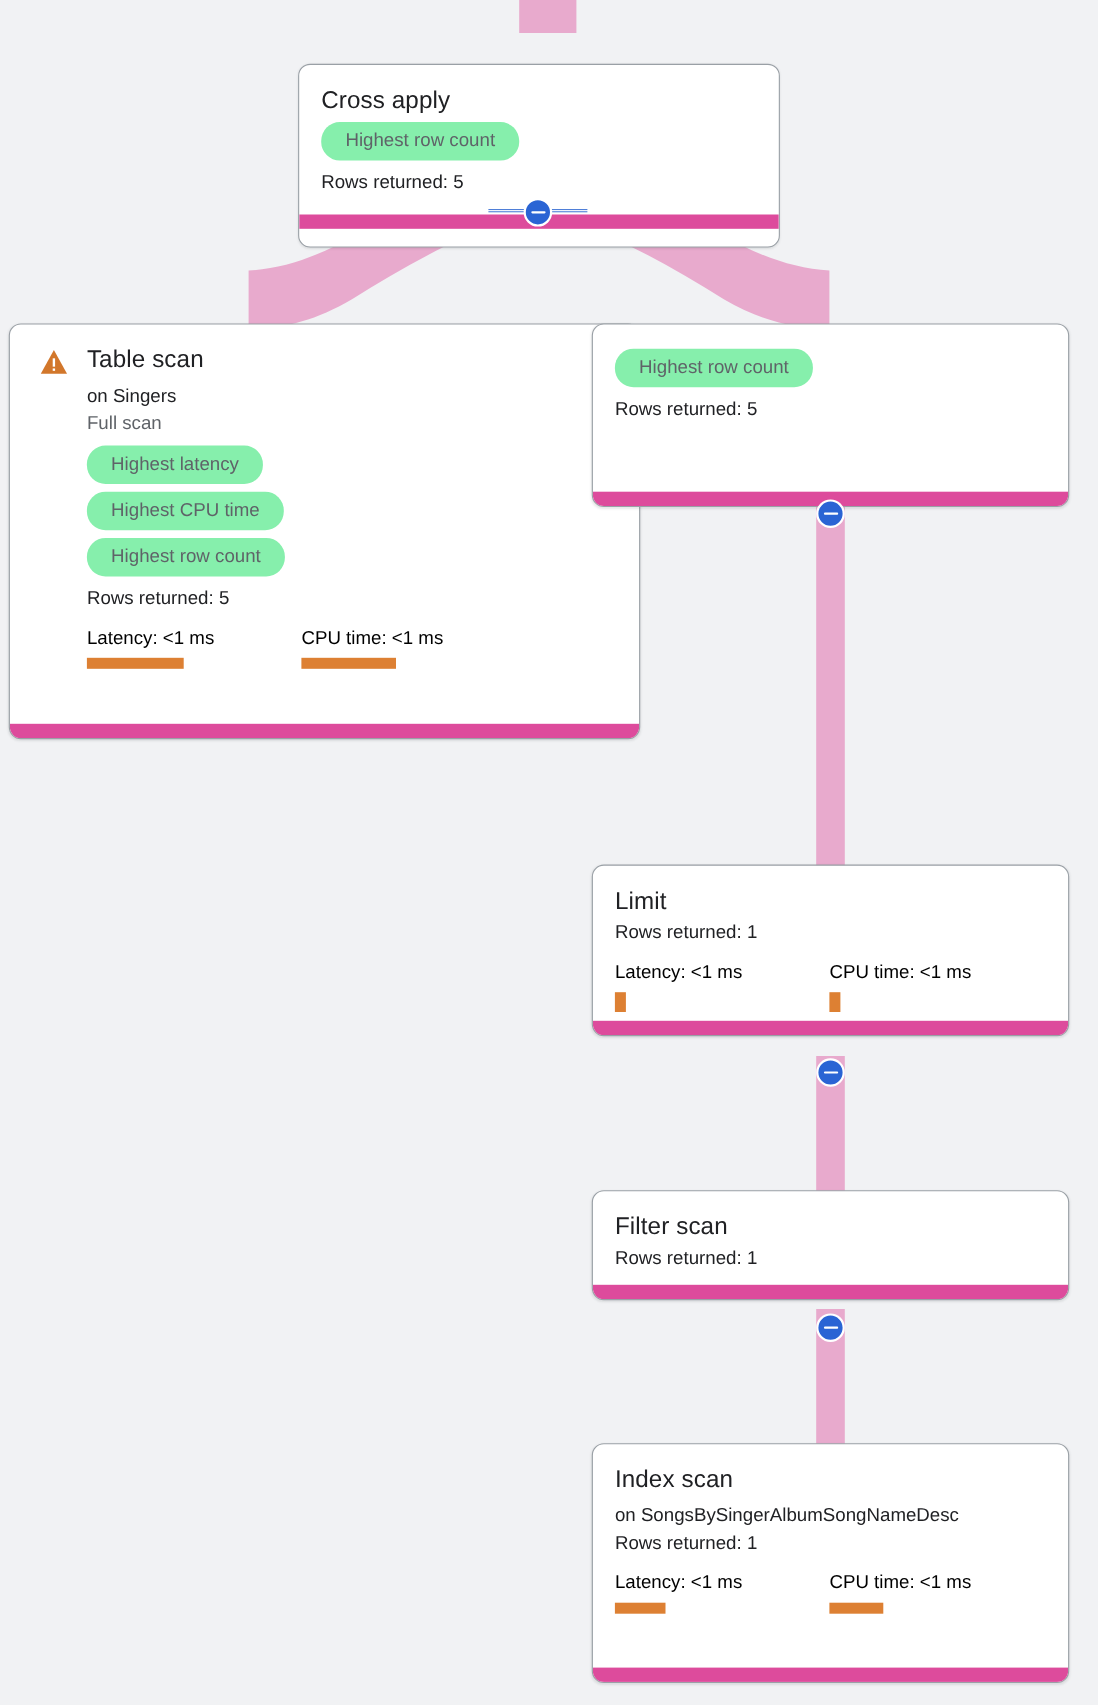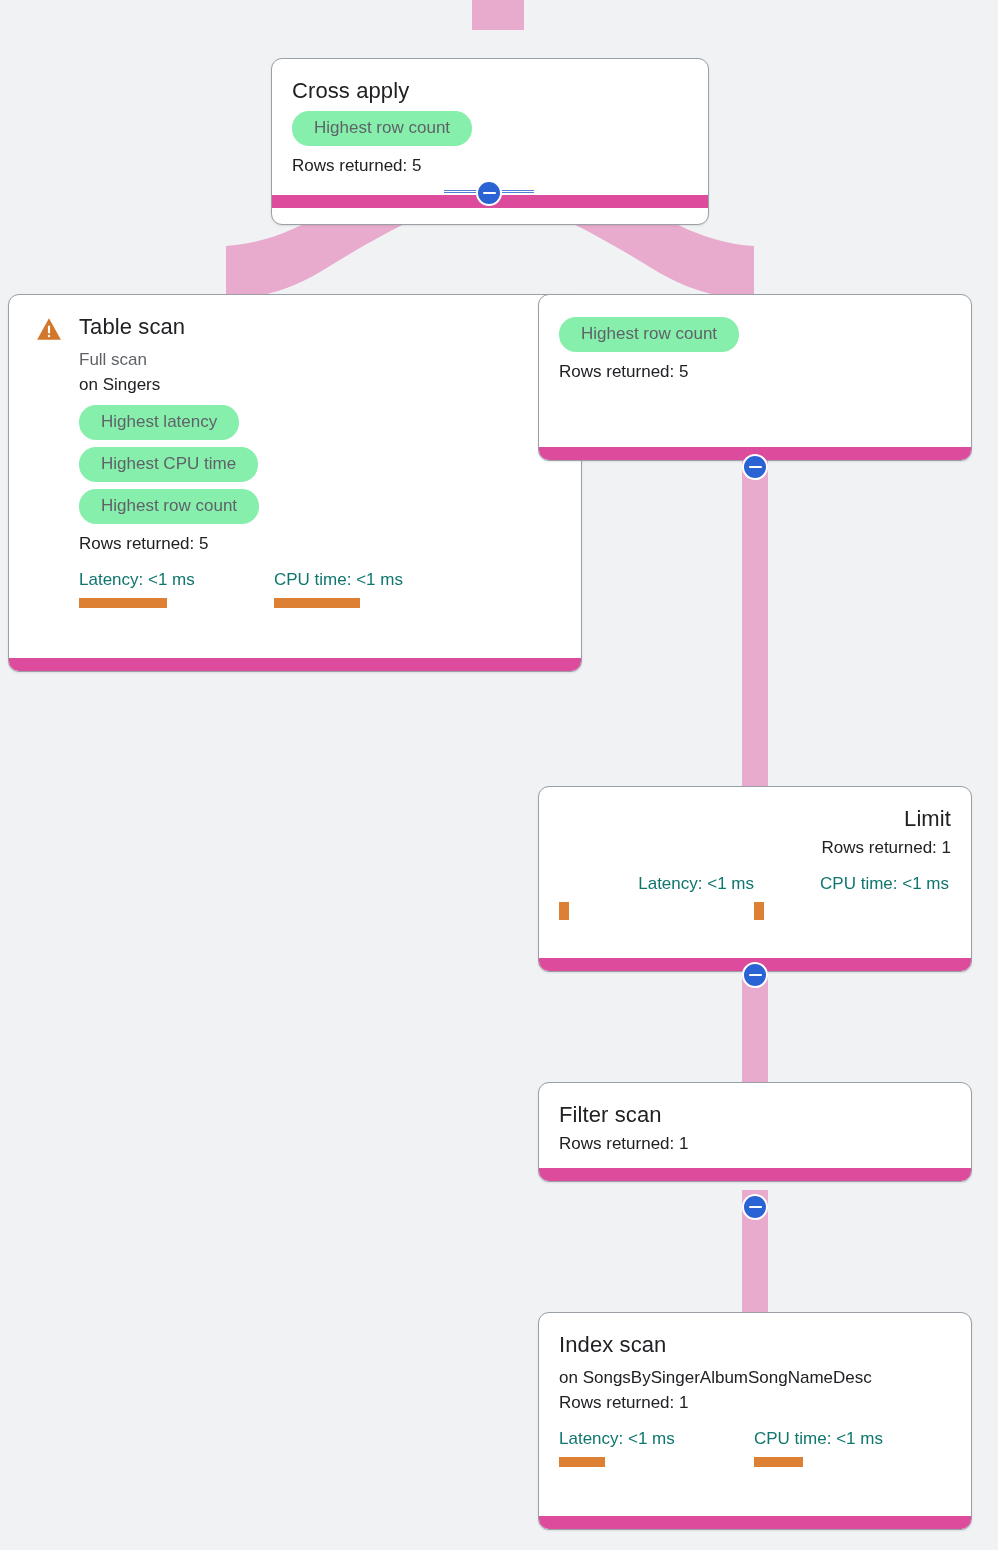--- a/index.html
+++ b/index.html
@@ -88,21 +88,21 @@
   .metrics {
     display: flex;
     margin-top: 12px;
   }
   .metric {
     width: 195px;
   }
   .metric-label {
     font-size: 17px;
     line-height: 22px;
-    color: #0f766e;
+    color: #000000;
     white-space: nowrap;
   }
   .metric-bar {
     height: 10px;
     background: #dd8033;
     margin-top: 7px;
   }
   .node-footer {
     height: 13px;
     background: #dd4b9c;
@@ -193,22 +193,22 @@
   <div class="collapse-btn" style="left:476px; top:180px;"></div>
 
   <div class="node has-icon" style="left:8px; top:294px; width:574px; height:378px;">
     <svg class="warn-icon" viewBox="0 0 24 22">
       <path d="M12 1 L23 21 L1 21 Z" fill="#d2772b"></path>
       <rect x="11" y="8" width="2" height="7" fill="#ffffff"></rect>
       <rect x="11" y="16.5" width="2" height="2" fill="#ffffff"></rect>
     </svg>
     <div class="node-body">
       <div class="node-title">Table scan</div>
+      <div class="node-sub">on Singers</div>
       <div class="node-sub muted">Full scan</div>
-      <div class="node-sub">on Singers</div>
       <div class="chips" style="margin-top:8px;">
         <span class="chip">Highest latency</span>
         <span class="chip">Highest CPU time</span>
         <span class="chip">Highest row count</span>
       </div>
       <div class="rows">Rows returned: 5</div>
       <div class="metrics">
         <div class="metric">
           <div class="metric-label">Latency: &lt;1 ms</div>
           <div class="metric-bar" style="width:88px;"></div>
@@ -226,21 +226,21 @@
     <div class="node-body">
       <div class="chips">
         <span class="chip">Highest row count</span>
       </div>
       <div class="rows">Rows returned: 5</div>
     </div>
     <div class="node-footer" style="position:absolute; left:0; right:0; bottom:0;"></div>
   </div>
   <div class="collapse-btn" style="left:742px; top:454px;"></div>
 
-  <div class="node" style="left:538px; top:786px; width:434px; height:186px;text-align:right;">
+  <div class="node" style="left:538px; top:786px; width:434px; height:156px;">
     <div class="node-body">
       <div class="node-title" style="margin-bottom:2px;">Limit</div>
       <div class="rows">Rows returned: 1</div>
       <div class="metrics">
         <div class="metric">
           <div class="metric-label">Latency: &lt;1 ms</div>
           <div class="metric-bar" style="width:10px; height:18px;"></div>
         </div>
         <div class="metric">
           <div class="metric-label">CPU time: &lt;1 ms</div>

